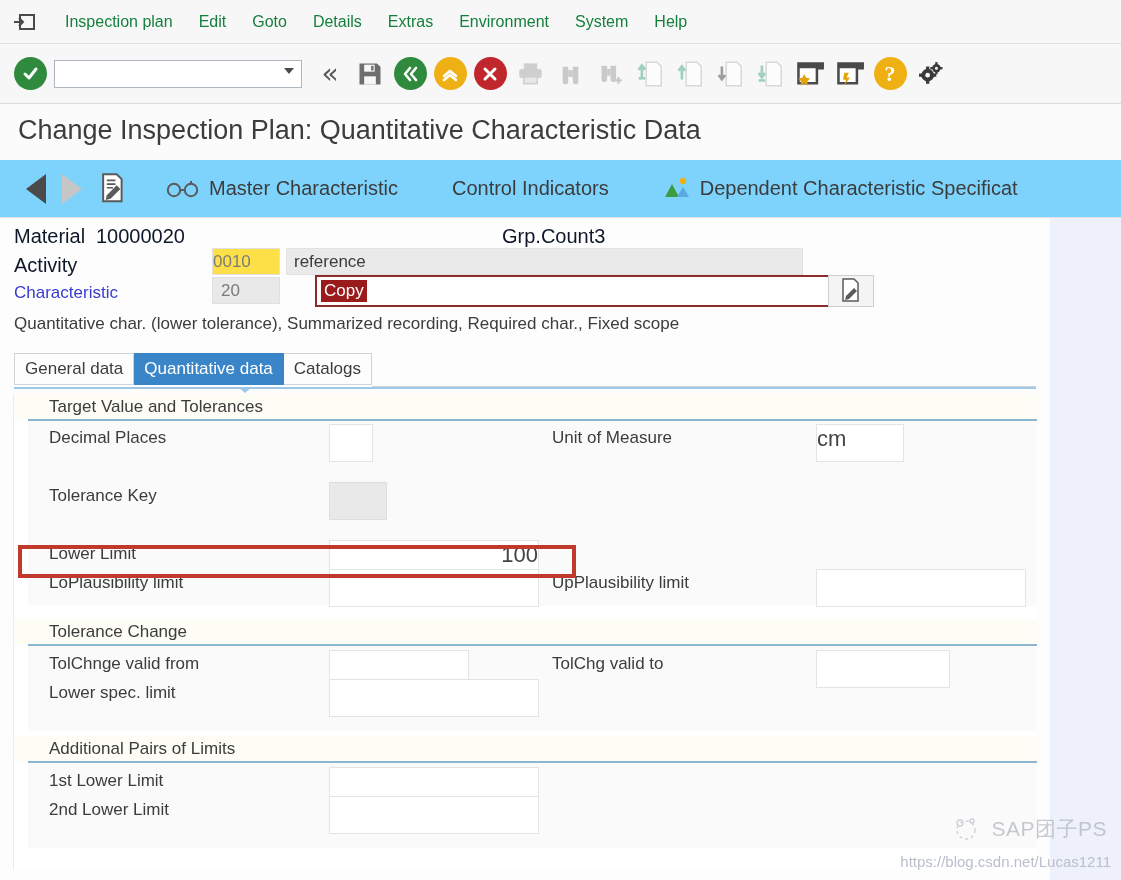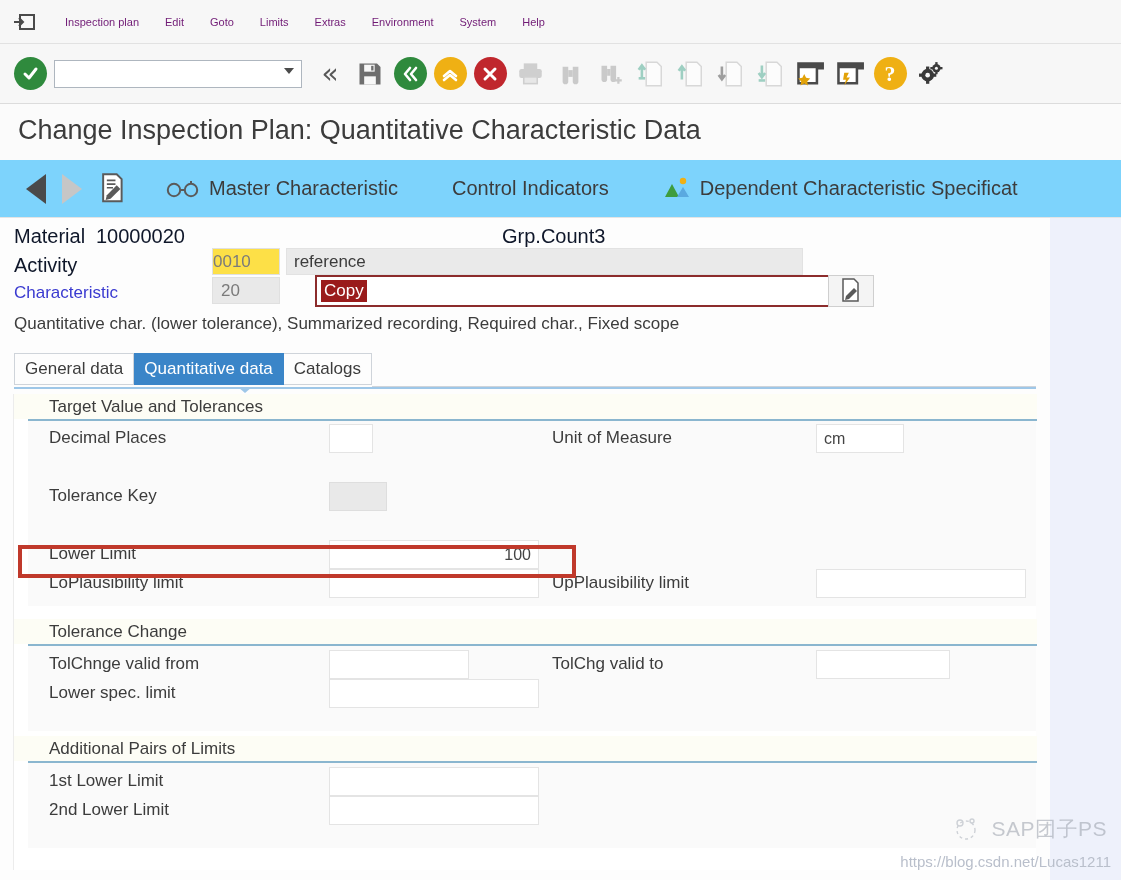--- a/index.html
+++ b/index.html
@@ -22,21 +22,21 @@
     padding-left: 12px;
   }
   .menu-sysicon {
     width: 26px; height: 22px;
     display: flex; align-items: center; justify-content: center;
     margin-right: 14px;
     color: #4a4a4a;
   }
   .menu-sysicon svg { display: block; }
   .menu-item {
-    font-size: 11px; color: #701a75;
+    font-size: 16px; color: #15803d;
     padding: 2px 13px; white-space: nowrap; cursor: default;
   }
 
   
   .toolbar {
     position: absolute; left: 0; top: 44px; width: 1121px; height: 60px;
     background: #f7f7f7;
     border-bottom: 1px solid #dcdcdc;
     display: flex; align-items: center;
     padding-left: 10px;
@@ -204,24 +204,24 @@
     background: #fdfdf5; height: 25px; line-height: 25px;
   }
   .group-rule { height: 2px; background: #8ab6cf; margin-left: 14px; }
 
   .frow { position: relative; height: 30px; }
   .frow .flabel {
     position: absolute; left: 35px; top: 4px;
     font-size: 17px; color: #3c3c3c; white-space: nowrap;
   }
   .finput {
-    position: absolute; height: 29px;
+    position: absolute; height: 38px;
     background: #fff; border: 1px solid #e4e4e4;
-    font-size: 16px; color: #444;
-    line-height: 27px; padding: 0 7px;
+    font-size: 22px; color: #444;
+    line-height: 27px; padding: 0 0;
   }
   .finput.gray { background: #e9e9e9; border-color: #dedede; }
   .finput.ralign { text-align: right; }
 
   .sect-bg { position: absolute; background: #fafafa; }
 
   
   .annot {
     position: absolute;
     border: 4px solid #c0392b;
@@ -246,21 +246,21 @@
 <div class="menubar">
   <div class="menu-sysicon">
     <svg width="22" height="18" viewBox="0 0 22 18">
       <rect x="6" y="2" width="14" height="14" fill="none" stroke="#4a4a4a" stroke-width="2"></rect>
       <path d="M0 9 h8 M5 5 l4 4 -4 4" fill="none" stroke="#4a4a4a" stroke-width="2"></path>
     </svg>
   </div>
   <div class="menu-item">Inspection plan</div>
   <div class="menu-item">Edit</div>
   <div class="menu-item">Goto</div>
-  <div class="menu-item">Limits</div>
+  <div class="menu-item">Details</div>
   <div class="menu-item">Extras</div>
   <div class="menu-item">Environment</div>
   <div class="menu-item">System</div>
   <div class="menu-item">Help</div>
 </div>
 
 <div class="toolbar">
 
   <div class="tb-btn">
     <div class="circ green">

